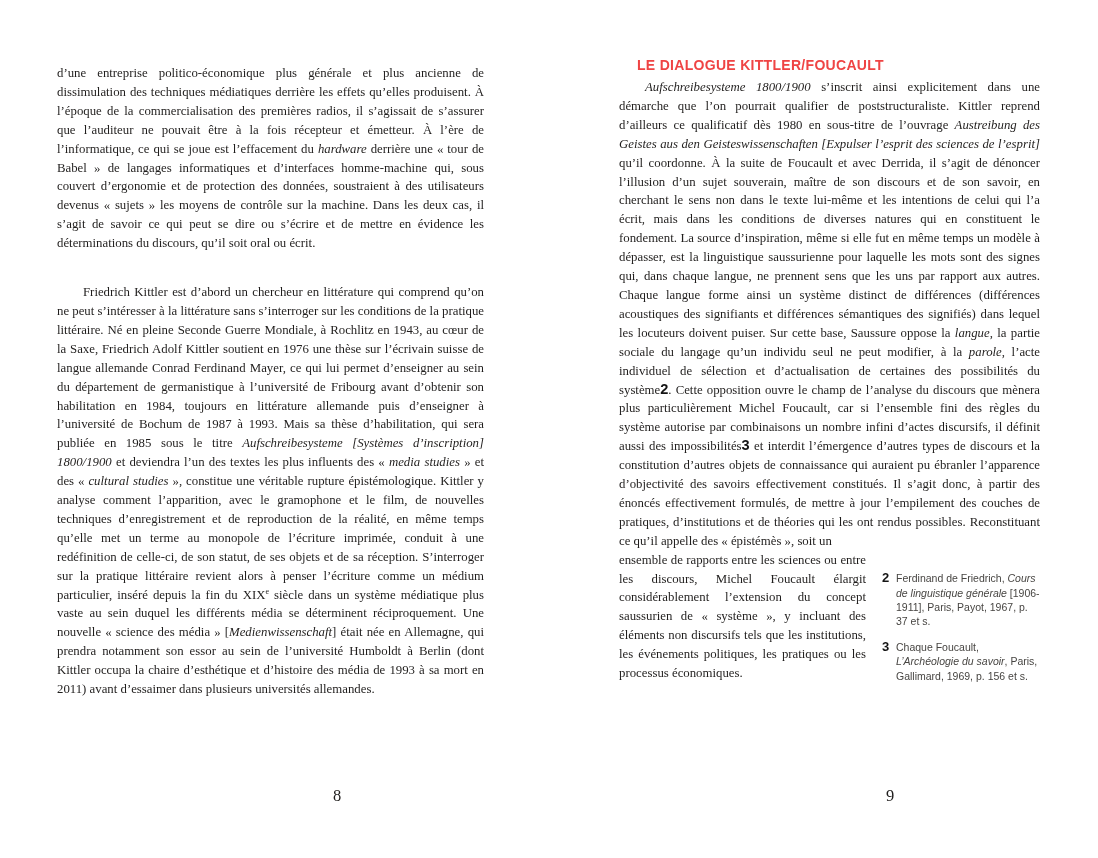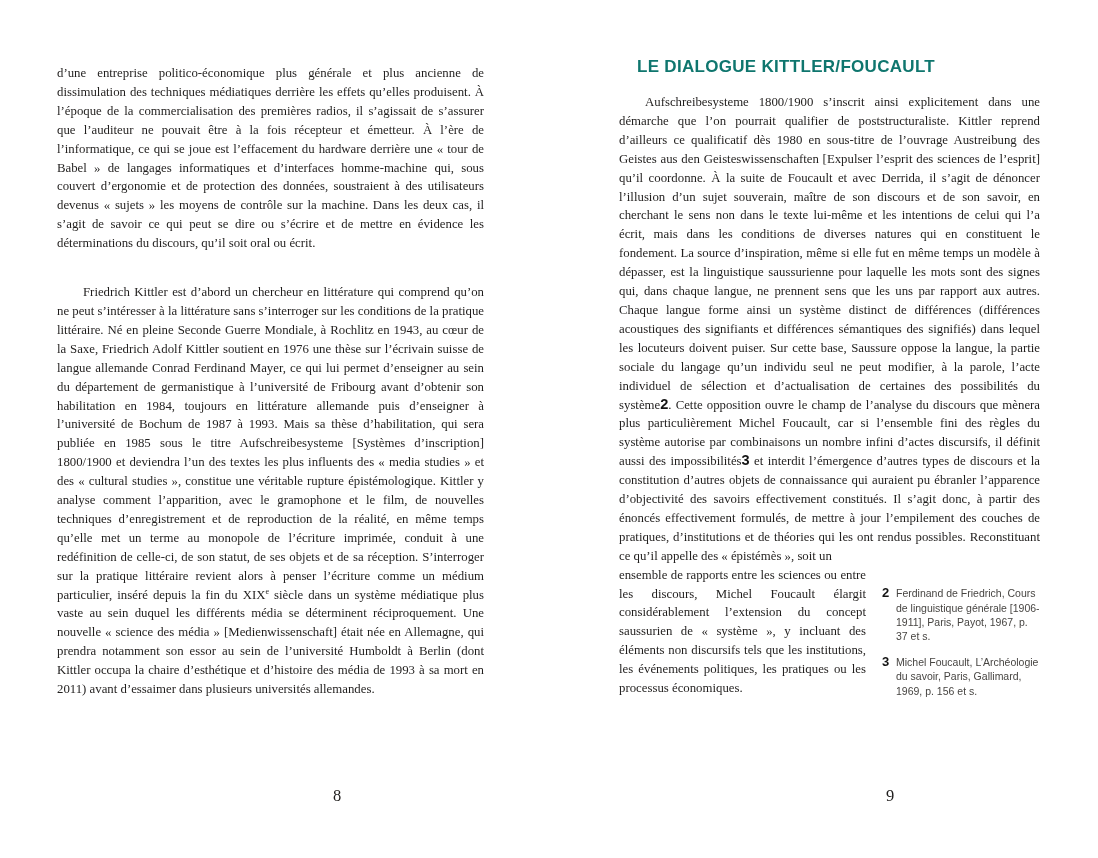--- a/index.html
+++ b/index.html
@@ -22,29 +22,29 @@
     font-size: 12.8px;
     line-height: 18.9px;
     text-align: justify;
     hyphens: auto; -webkit-hyphens: auto;
     color: #201e1d;
   }
   .para.indent { text-indent: 26px; }
   .para.spaced { margin-top: 30px; }
 
   .heading {
-    margin: 0 0 16px 18px;
+    margin: 0 0 5px 18px;
     font-family: "Liberation Sans", "DejaVu Sans", sans-serif;
-    font-size: 17px;
+    font-size: 14px;
     font-weight: 700;
     letter-spacing: 0.3px;
-    color: #0f766e;
+    color: #ef4444;
   }
 
-  .it  { }
+  .it  { font-style: italic; }
   .sup { vertical-align: super; font-size: 0.62em; line-height: 0; }
   .fn-marker {
     font-family: "Liberation Sans", "DejaVu Sans", sans-serif;
     font-weight: 700;
     font-size: 1.14em;
     line-height: 0;
     color: #141414;
   }
 
   .wrap-row { display: flex; align-items: flex-end; }
@@ -97,21 +97,21 @@
     <p class="para indent"><span class="it">Aufschreibesysteme 1800/1900</span><span> s’inscrit ainsi explicitement dans une démarche que l’on pourrait qualifier de poststructuraliste. Kittler reprend d’ailleurs ce qualificatif dès 1980 en sous-titre de l’ouvrage </span><span class="it">Austreibung des Geistes aus den Geisteswissenschaften [Expulser l’esprit des sciences de l’esprit]</span><span> qu’il coordonne. À la suite de Foucault et avec Derrida, il s’agit de dénoncer l’illusion d’un sujet souverain, maître de son discours et de son savoir, en cherchant le sens non dans le texte lui-même et les intentions de celui qui l’a écrit, mais dans les conditions de diverses natures qui en constituent le fondement. La source d’inspiration, même si elle fut en même temps un modèle à dépasser, est la linguistique saussurienne pour laquelle les mots sont des signes qui, dans chaque langue, ne prennent sens que les uns par rapport aux autres. Chaque langue forme ainsi un système distinct de différences (différences acoustiques des signifiants et différences sémantiques des signifiés) dans lequel les locuteurs doivent puiser. Sur cette base, Saussure oppose la </span><span class="it">langue</span><span>, la partie sociale du langage qu’un individu seul ne peut modifier, à la </span><span class="it">parole</span><span>, l’acte individuel de sélection et d’actualisation de certaines des possibilités du système</span><span class="fn-marker">2</span><span>. Cette opposition ouvre le champ de l’analyse du discours que mènera plus particulièrement Michel Foucault, car si l’ensemble fini des règles du système autorise par combinaisons un nombre infini d’actes discursifs, il définit aussi des impossibilités</span><span class="fn-marker">3</span><span> et interdit l’émergence d’autres types de discours et la constitution d’autres objets de connaissance qui auraient pu ébranler l’apparence d’objectivité des savoirs effectivement constitués. Il s’agit donc, à partir des énoncés effectivement formulés, de mettre à jour l’empilement des couches de pratiques, d’institutions et de théories qui les ont rendus possibles. Reconstituant ce qu’il appelle des «&nbsp;épistémès&nbsp;», soit un</span></p>
     <div class="wrap-row">
       <p class="para cont"><span>ensemble de rapports entre les sciences ou entre les discours, Michel Foucault élargit considérablement l’extension du concept saussurien de «&nbsp;système&nbsp;», y incluant des éléments non discursifs tels que les institutions, les événements politiques, les pratiques ou les processus économiques.</span></p>
       <aside class="footnotes">
         <div class="footnote">
           <span class="fn-num">2</span>
           <span class="fn-text"><span>Ferdinand de Friedrich, </span><span class="it">Cours de linguistique générale</span><span> [1906-1911], Paris, Payot, 1967, p. 37 et s.</span></span>
         </div>
         <div class="footnote">
           <span class="fn-num">3</span>
-          <span class="fn-text"><span>Michel Foucault, </span><span class="it">L’Archéologie du savoir</span><span>, Paris, Gallimard, 1969, p. 156 et s.</span></span>
+          <span class="fn-text"><span>Chaque Foucault, </span><span class="it">L’Archéologie du savoir</span><span>, Paris, Gallimard, 1969, p. 156 et s.</span></span>
         </div>
       </aside>
     </div>
   </section>
 
   <div class="pagenum right-num">9</div>
 
 </div>
 
 </body></html>

